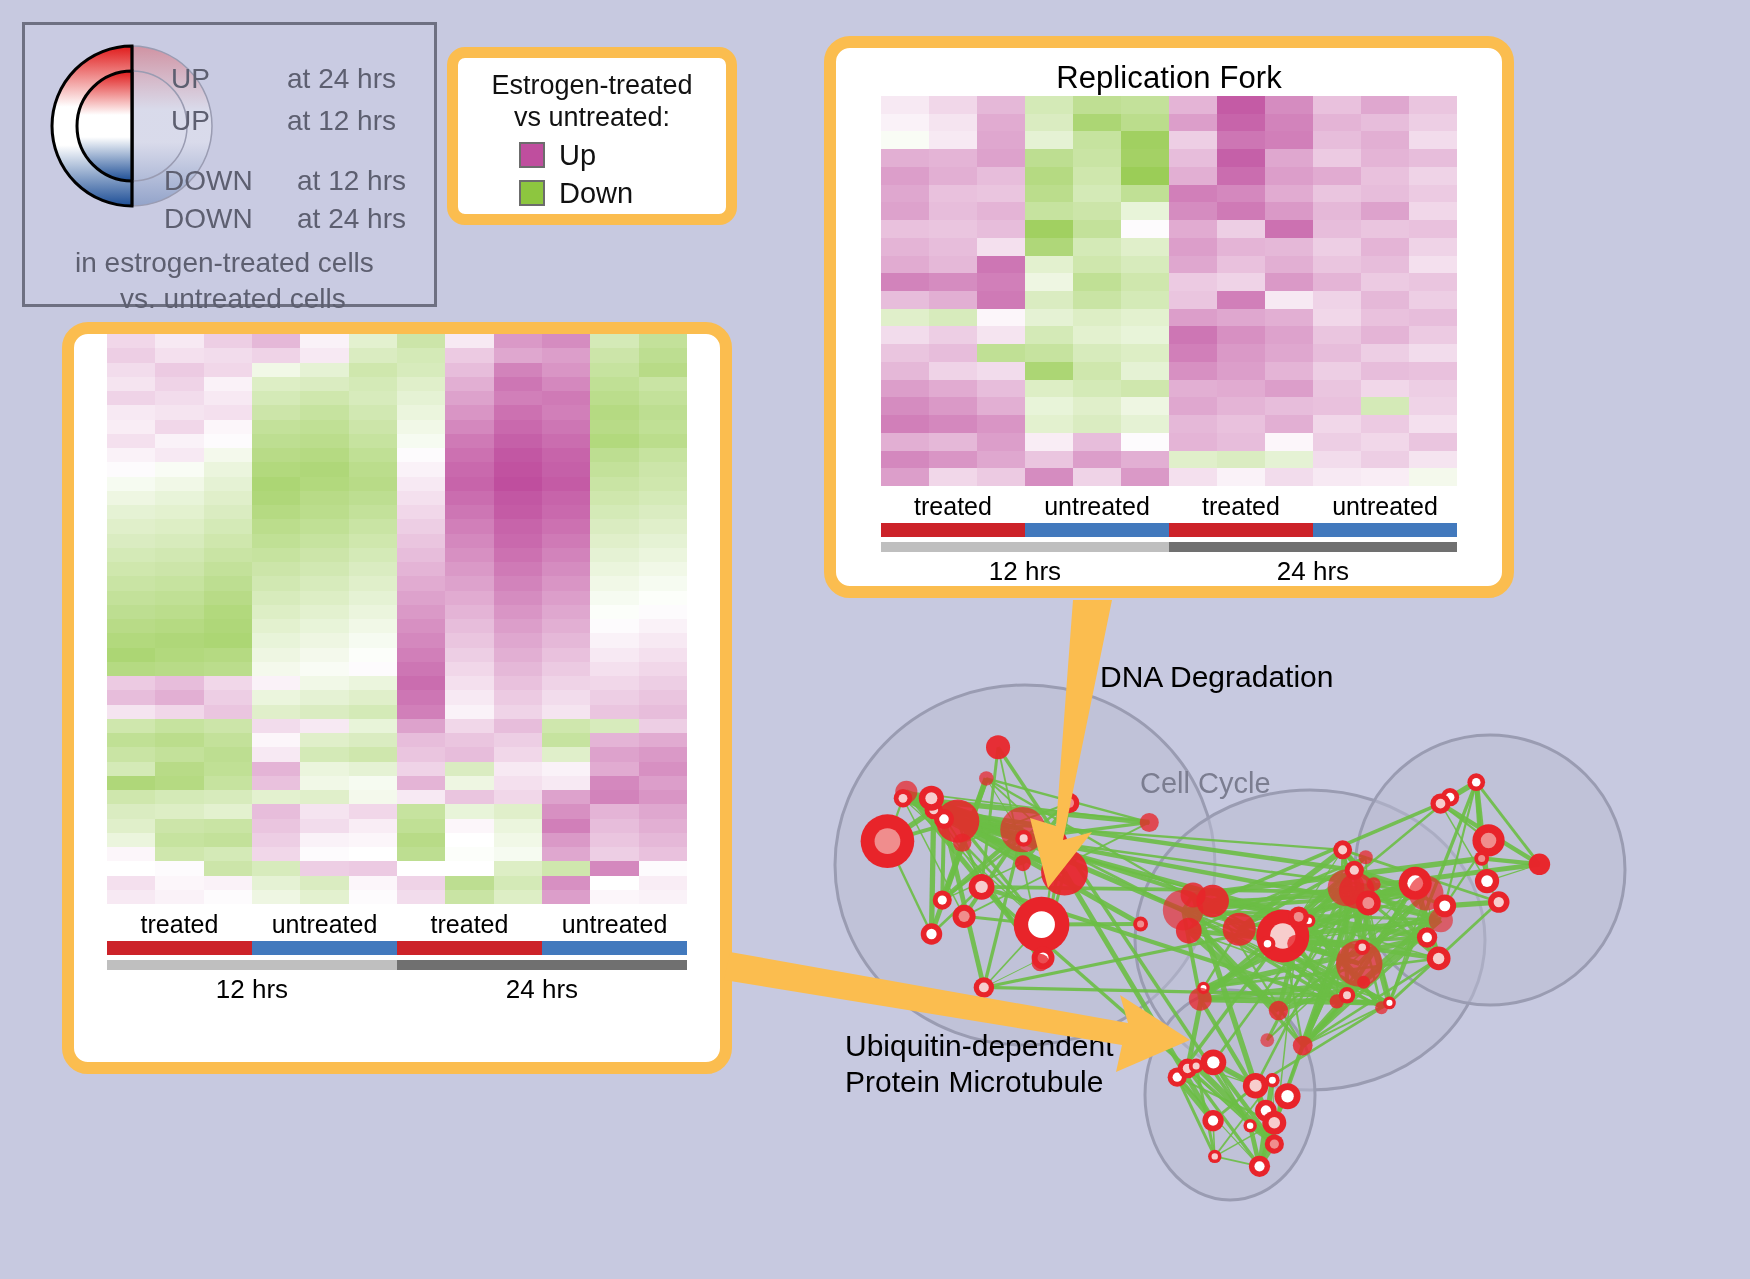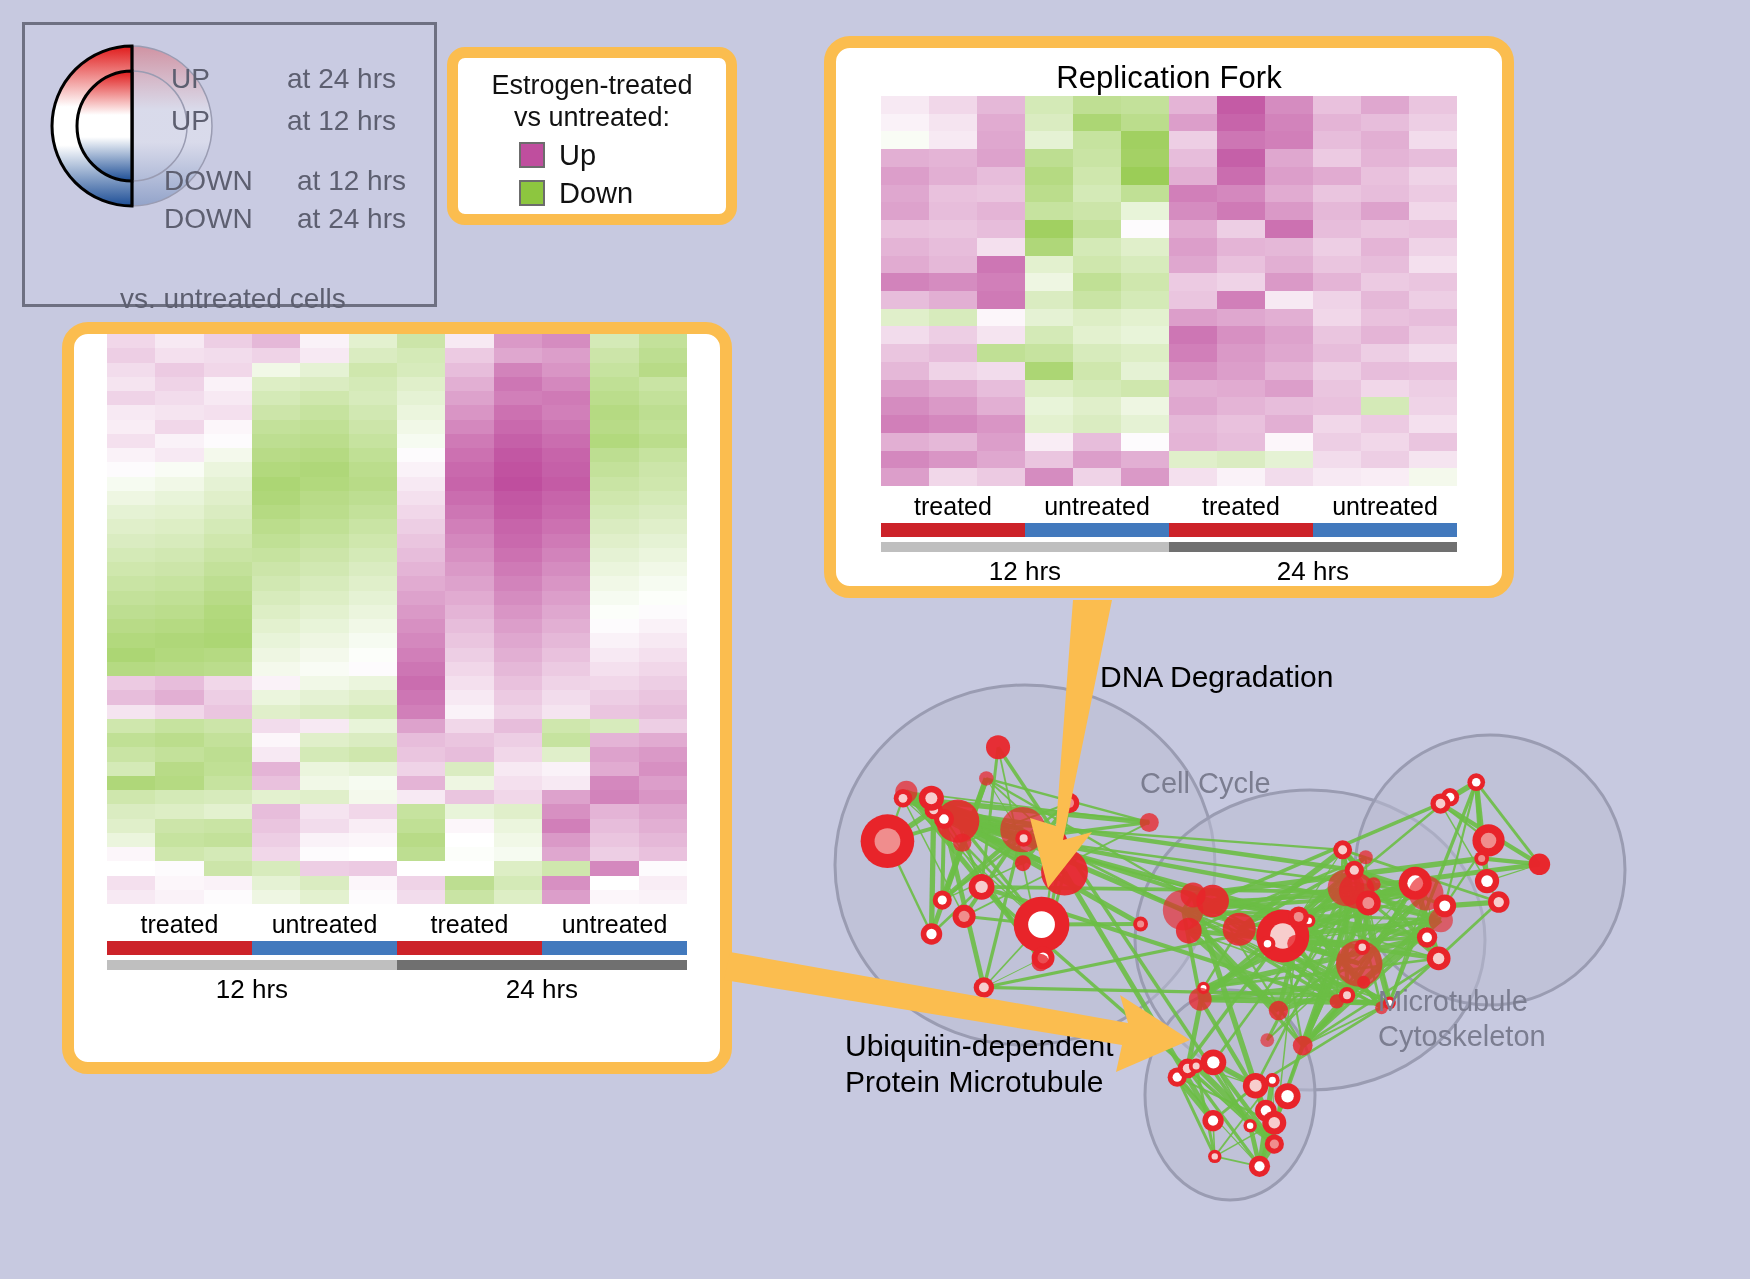--- a/index.html
+++ b/index.html
@@ -118,20 +118,21 @@
     </svg>
 
     <span class="key-text" id="key-up24">UP</span>
     <span class="key-text" id="key-up24r">at 24 hrs</span>
     <span class="key-text" id="key-up12">UP</span>
     <span class="key-text" id="key-up12r">at 12 hrs</span>
     <span class="key-text" id="key-dn12">DOWN</span>
     <span class="key-text" id="key-dn12r">at 12 hrs</span>
     <span class="key-text" id="key-dn24">DOWN</span>
     <span class="key-text" id="key-dn24r">at 24 hrs</span>
+    <span class="key-text" id="key-foot1">in estrogen-treated cells</span>
     <span class="key-text" id="key-foot2">vs. untreated cells</span>
   </div>
 
   <div id="legend-card">
     <div class="lg-title">Estrogen-treated</div>
     <div class="lg-title">vs untreated:</div>
     <div class="lg-row">
       <span class="lg-swatch" id="sw-up" style="background: rgb(191, 78, 158);"></span>
       <span class="lg-label">Up</span>
     </div>
@@ -1318,22 +1319,20 @@
         <circle cx="469.5146330062737" cy="546.3277457302629" r="5.0902002535621635" fill="#ffffff"></circle>
         <circle cx="406.14021552316717" cy="445.9117139357994" r="7.3394248491802365" fill="#e8242a"></circle>
         <circle cx="406.14021552316717" cy="445.9117139357994" r="3.5229239276065134" fill="#f7cdcd"></circle>
         <circle cx="484.28581075194086" cy="502.801820177079" r="11.996307971885571" fill="#e8242a"></circle>
         <circle cx="484.28581075194086" cy="502.801820177079" r="5.758227826505074" fill="#f7cdcd"></circle>
         <circle cx="460.14935242567674" cy="505.78655798542655" r="6.723983943799503" fill="#e8242a"></circle>
         <circle cx="460.14935242567674" cy="505.78655798542655" r="3.227512293023761" fill="#ffffff"></circle>
       </svg>
     <div class="net-label" id="lbl-dna">DNA Degradation</div>
     <div class="net-label" id="lbl-cc">Cell Cycle</div>
-    <div class="net-label" id="lbl-mt">Microtubule
-Cytoskeleton</div>
     <div class="net-label" id="lbl-ubq">Ubiquitin-dependent
 Protein Microtubule</div>
   </div>
 
   <svg id="arrows" style="position:absolute;left:0;top:0;width:1750px;height:1279px;pointer-events:none" viewBox="0 0 1750 1279">
     <polygon fill="#fbbd4f" points="1073,600 1112,600 1063,840 1092,832 1048,888 1030,818 1056,826"></polygon>
     <polygon fill="#fbbd4f" points="730,952 1128,1023 1120,995 1190,1040 1116,1072 1122,1045 724,980"></polygon>
   </svg>
 
 </div>

